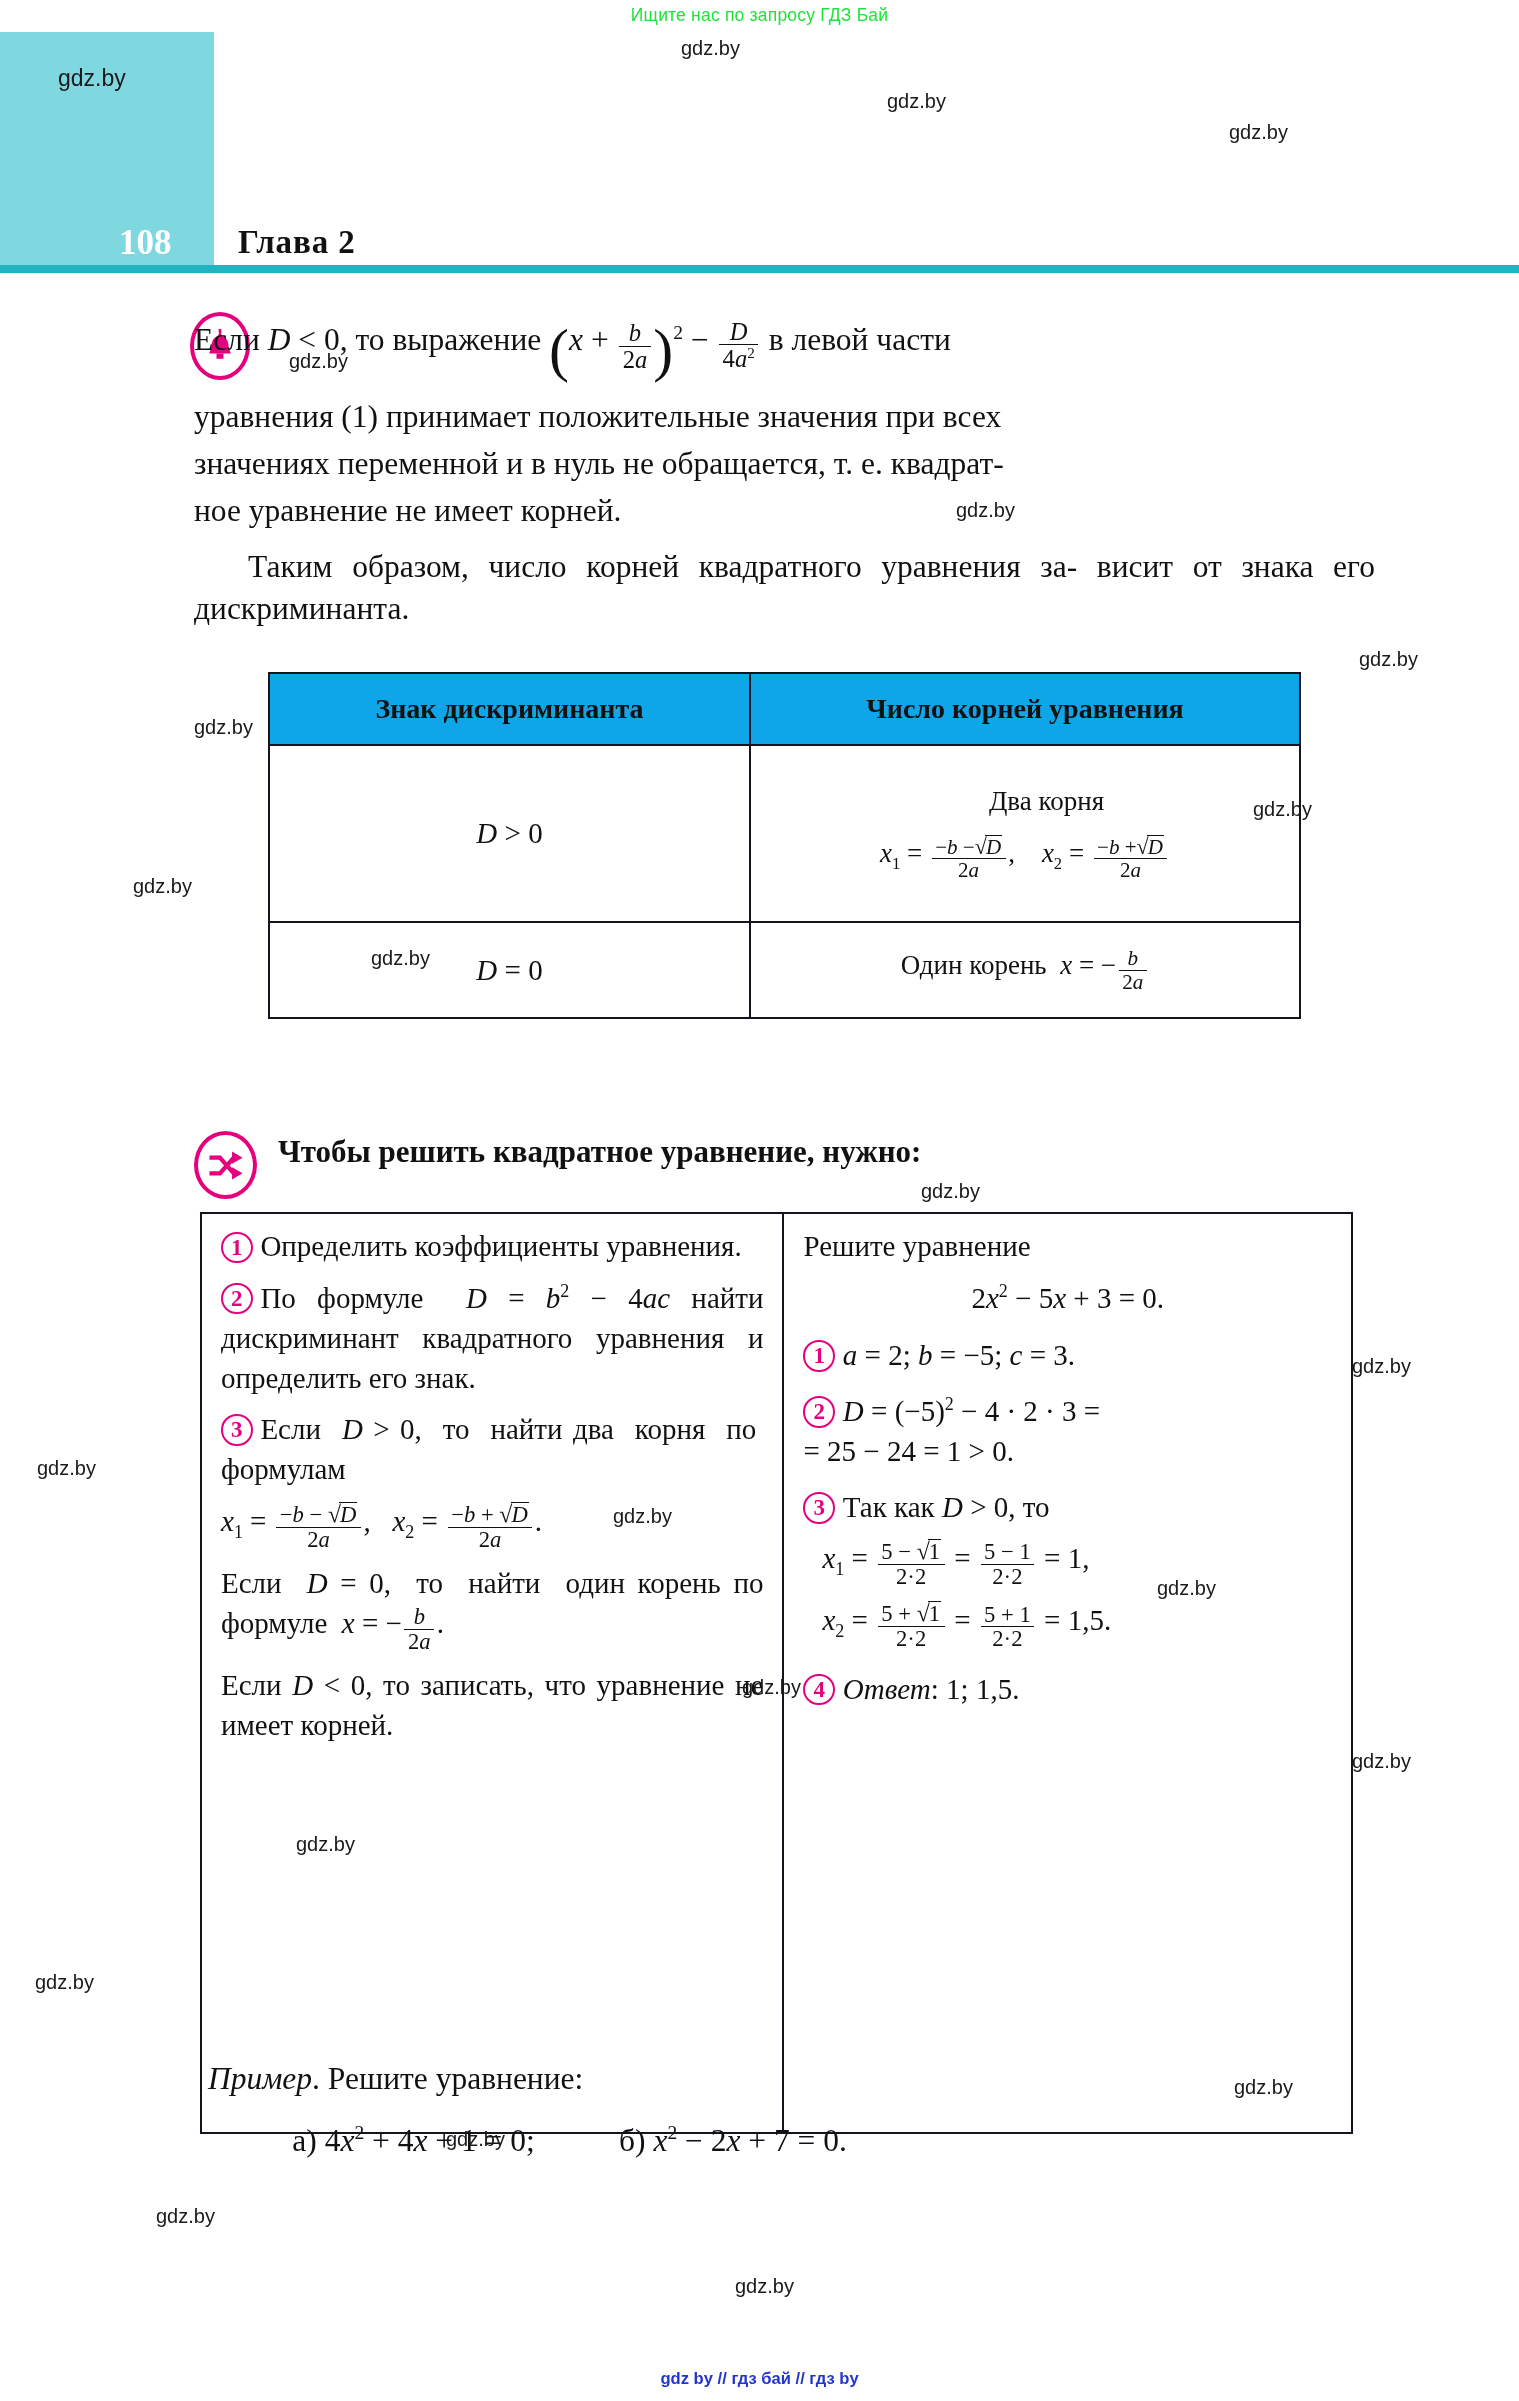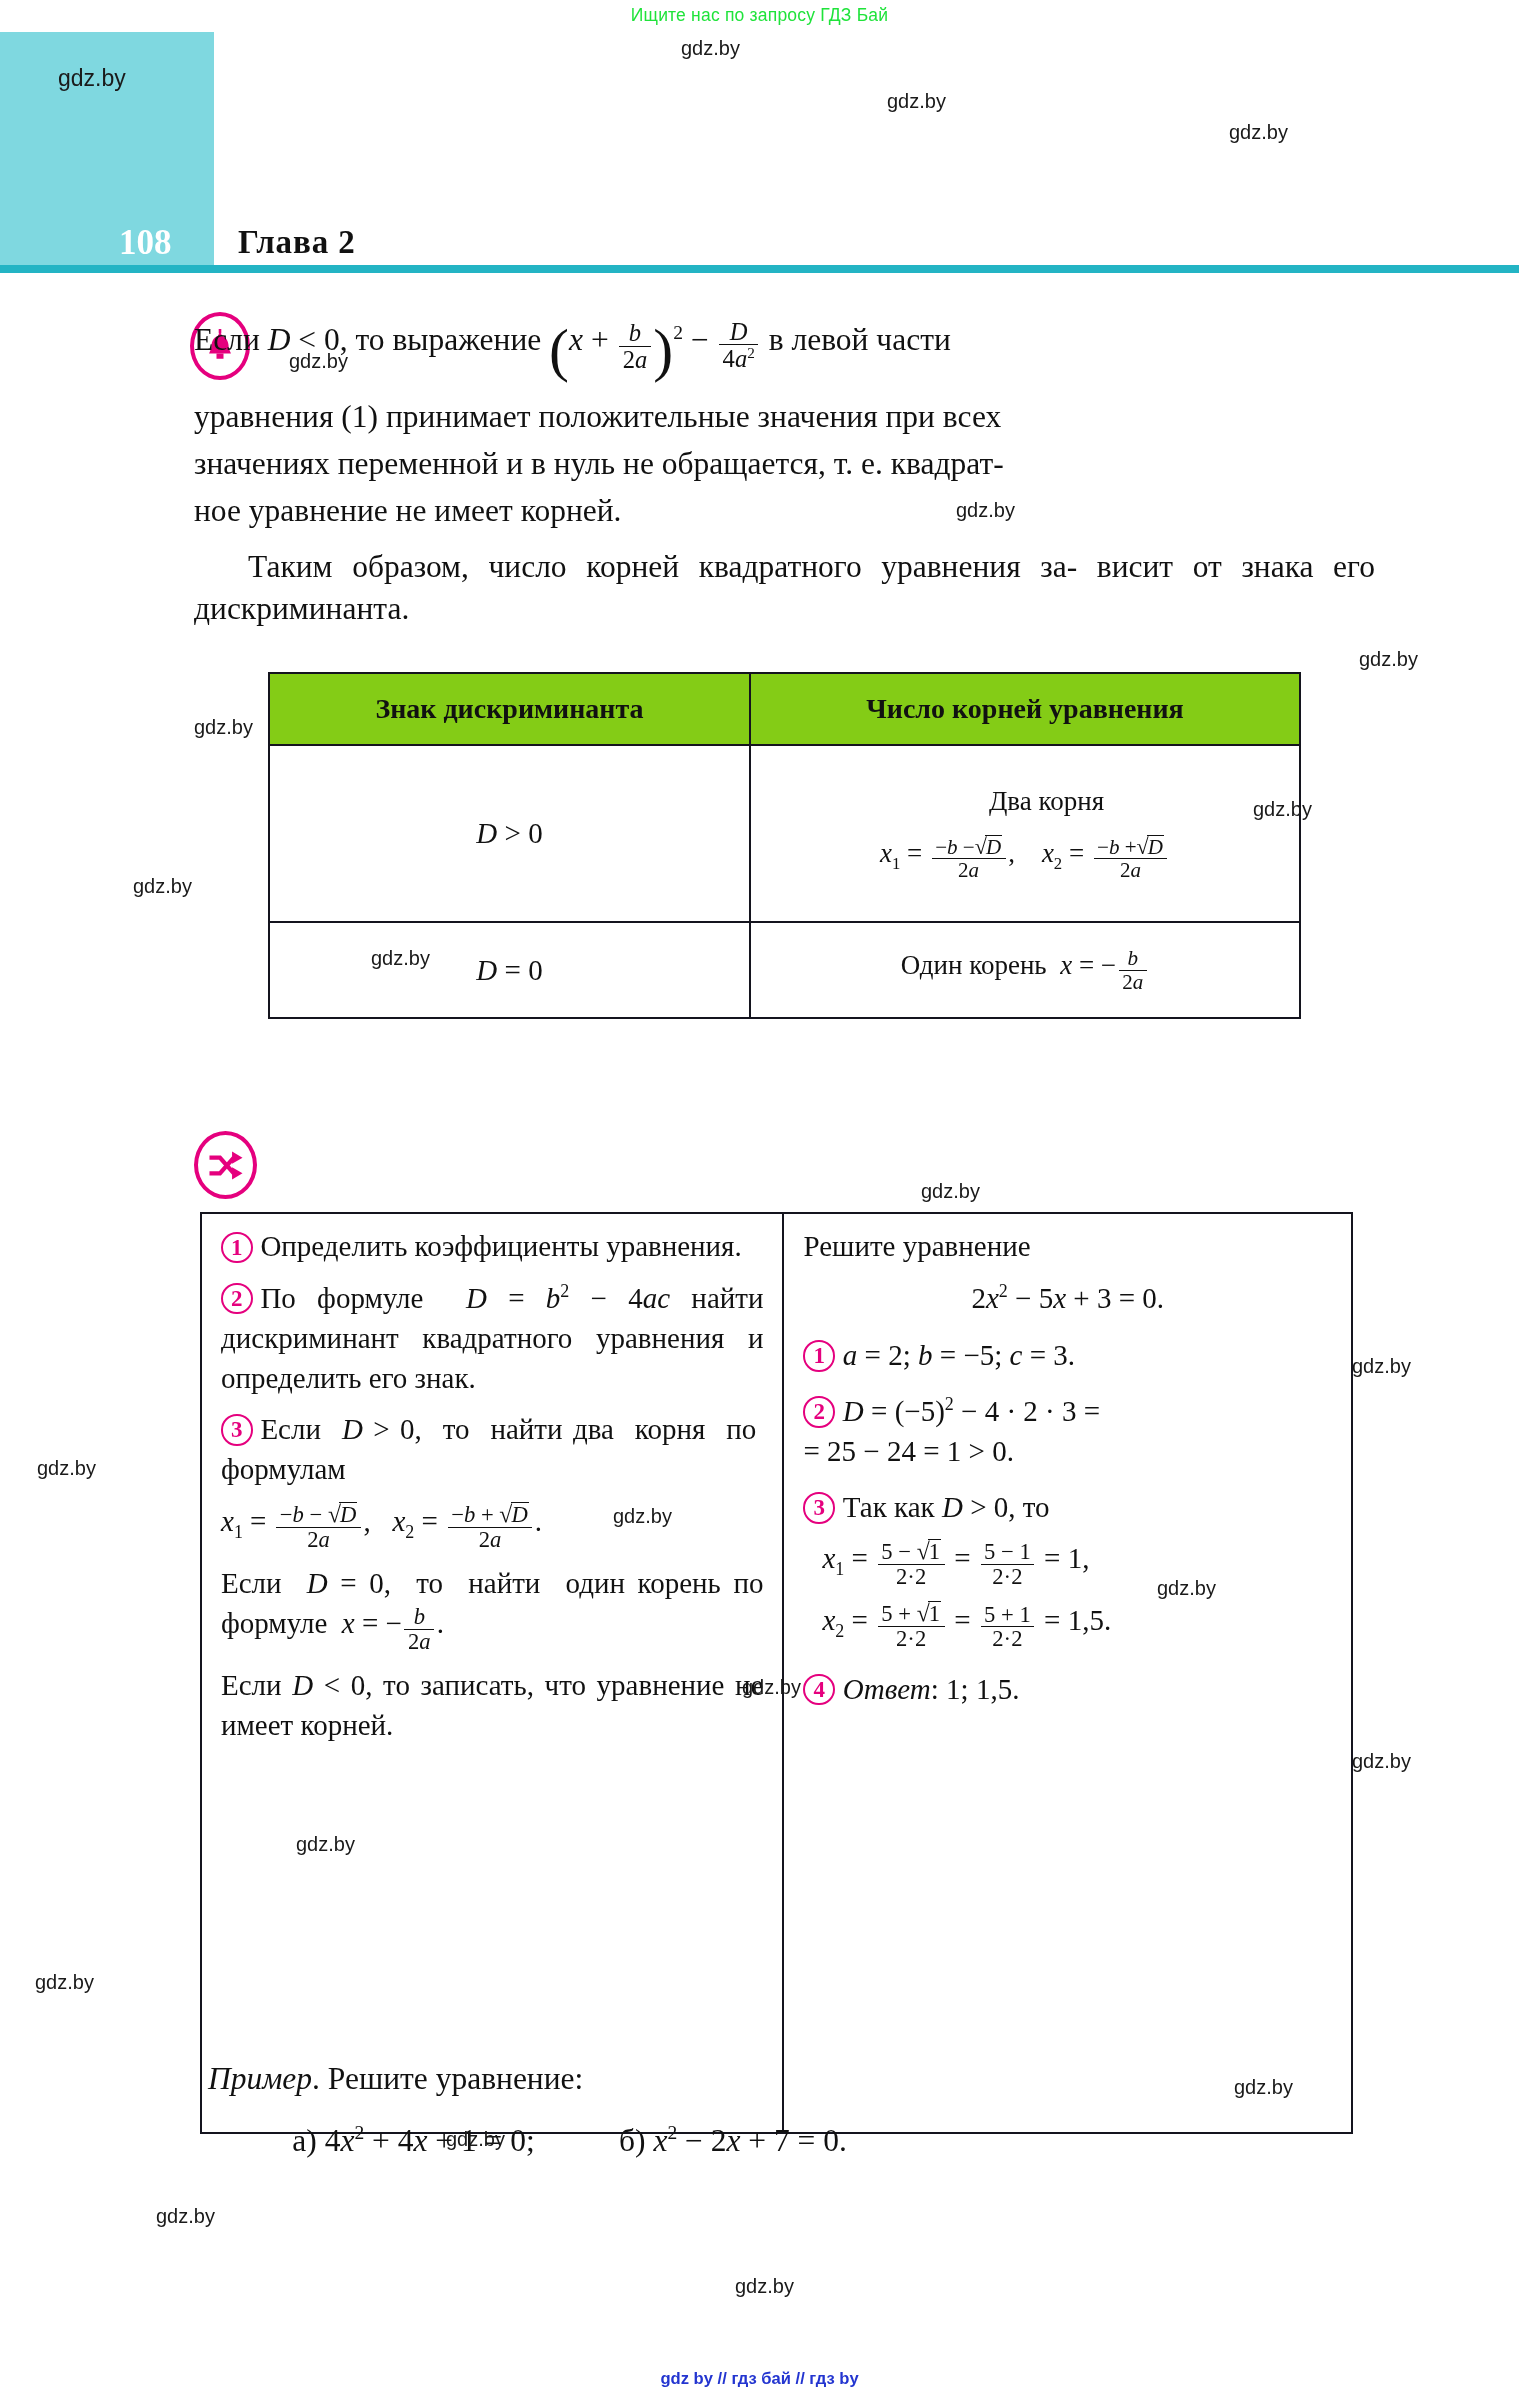--- a/index.html
+++ b/index.html
@@ -97,21 +97,21 @@
     border-collapse:collapse;
     border:2.6px solid #14141e;
     background:#ffffff;
   }
   .dtable td,.dtable th{
     border:2.6px solid #14141e;
     text-align:center;vertical-align:middle;
     font-size:29px;
   }
   .dtable thead th{
-    background:#84cc16;
+    background:#0ea5e9;
     font-weight:bold;
     height:68px;
     font-size:28px;
   }
   .dtable td.sign{width:477px;}
   .dtable tr.r1 td{height:173px;}
   .dtable tr.r2 td{height:92px;}
   .dtable tr.r3 td{height:68px;}
 
   
@@ -224,20 +224,21 @@
   <div class="icon-circle" id="shuffle-icon">
     <svg width="40" height="35" viewBox="0 0 46 40" aria-hidden="true">
       <g fill="none" stroke="#e5007e" stroke-width="5">
         <path d="M4 11 H16 L32 29"></path>
         <path d="M4 29 H16 L32 11"></path>
       </g>
       <polygon points="30,4 42,11 30,18" fill="#e5007e"></polygon>
       <polygon points="30,22 42,29 30,36" fill="#e5007e"></polygon>
     </svg>
   </div>
+  <div class="algo-head">Чтобы решить квадратное уравнение, нужно:</div>
 
   <div class="algobox">
 
     <div class="algo-col algo-left">
       <p>
         <span class="step">1</span><span>Определить коэффициен­ты уравнения.</span>
       </p>
       <p>
         <span class="step">2</span>По формуле &nbsp;<span class="mi">D</span> = <span class="mi">b</span><sup>2</sup> − 4<span class="mi">ac</span> найти дискриминант квад­ратного уравнения и опре­делить его знак.
       </p>

